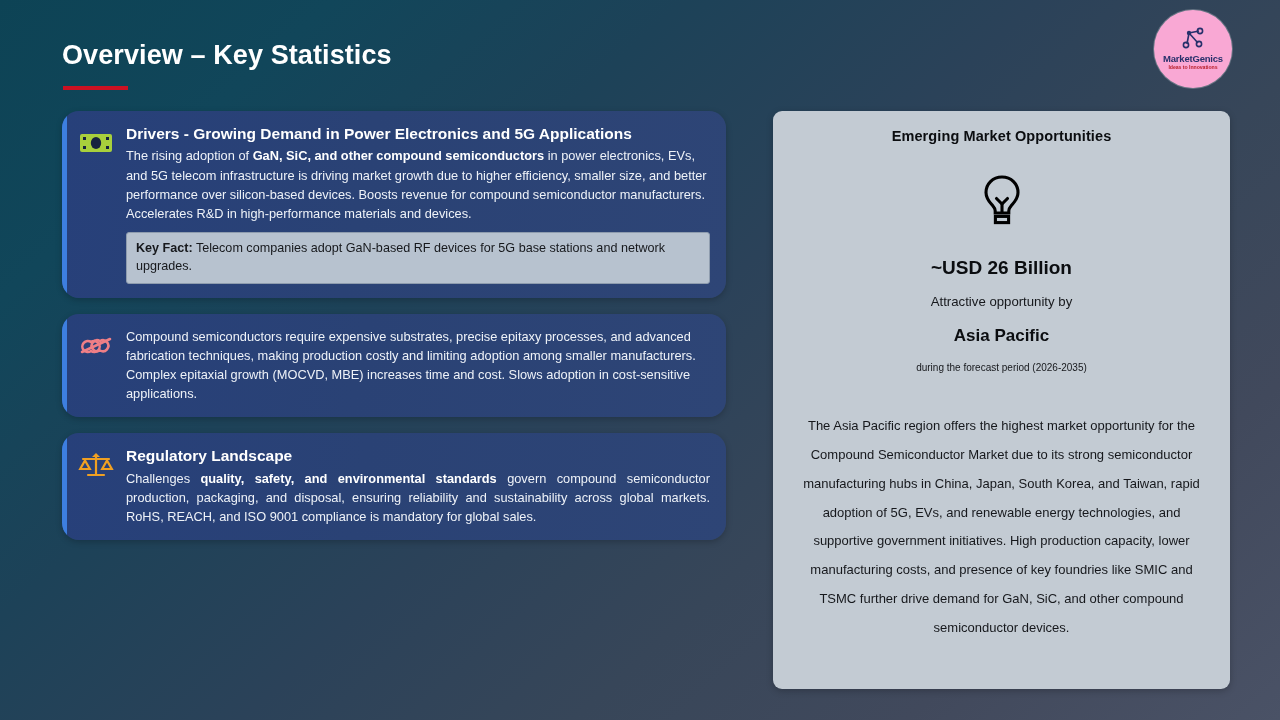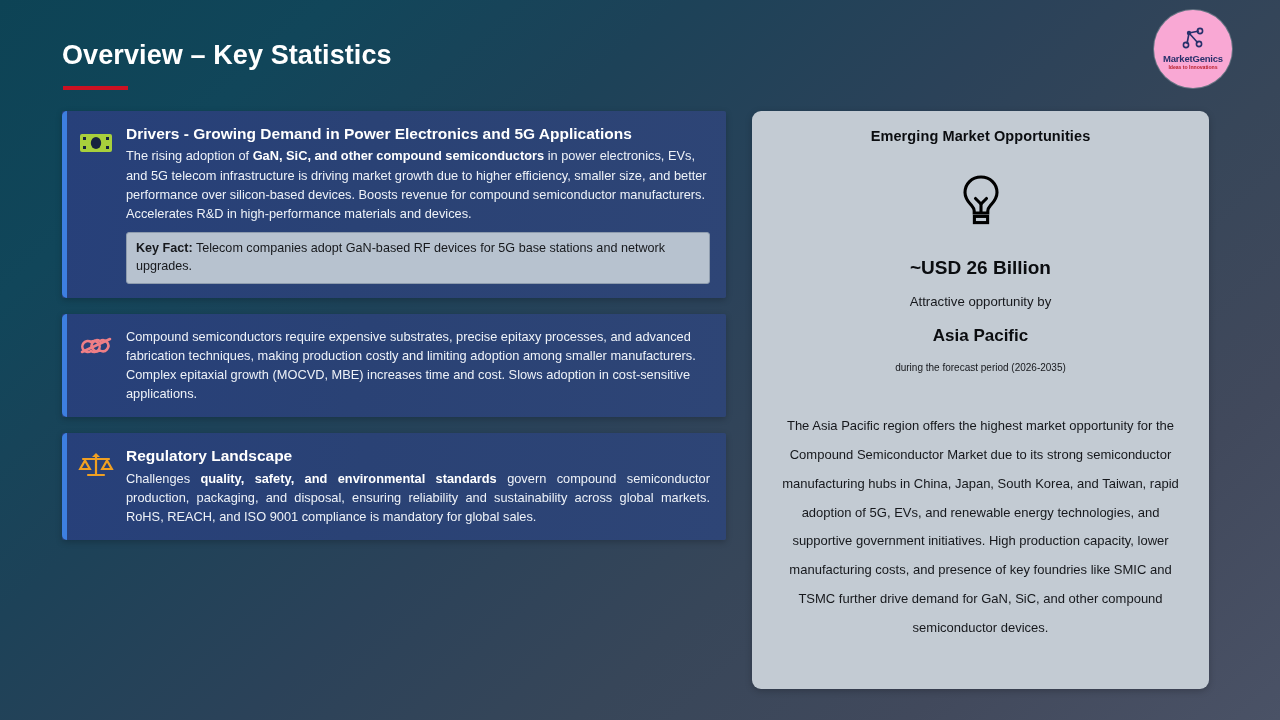--- a/index.html
+++ b/index.html
@@ -82,21 +82,21 @@
   .left-col {
     position: absolute;
     left: 62px;
     top: 111px;
     width: 664px;
   }
 
   .card {
     position: relative;
     background: linear-gradient(100deg, #27407a 0%, #2a4275 45%, #2e4576 100%);
-    border-radius: 2px;
+    border-radius: 17px;
     padding: 13px 16px 14px 16px;
     margin-bottom: 16px;
     box-shadow: 0 2px 6px rgba(0,0,0,0.22);
     overflow: hidden;
   }
   .card::before {
     content: "";
     position: absolute;
     left: 0; top: 0; bottom: 0;
     width: 5px;
@@ -135,21 +135,21 @@
     font-size: 12.6px;
     line-height: 1.45;
     color: #16181c;
   }
   .subbox.justify { text-align: justify; }
   .subbox b { font-weight: bold; }
 
   
   .right-panel {
     position: absolute;
-    left: 752px;
+    left: 773px;
     top: 111px;
     width: 457px;
     height: 578px;
     background: #c3cbd3;
     border-radius: 9px;
     box-shadow: 0 2px 7px rgba(0,0,0,0.22);
     padding: 14px 22px 12px 22px;
     color: #111316;
     text-align: center;
     overflow: hidden;

